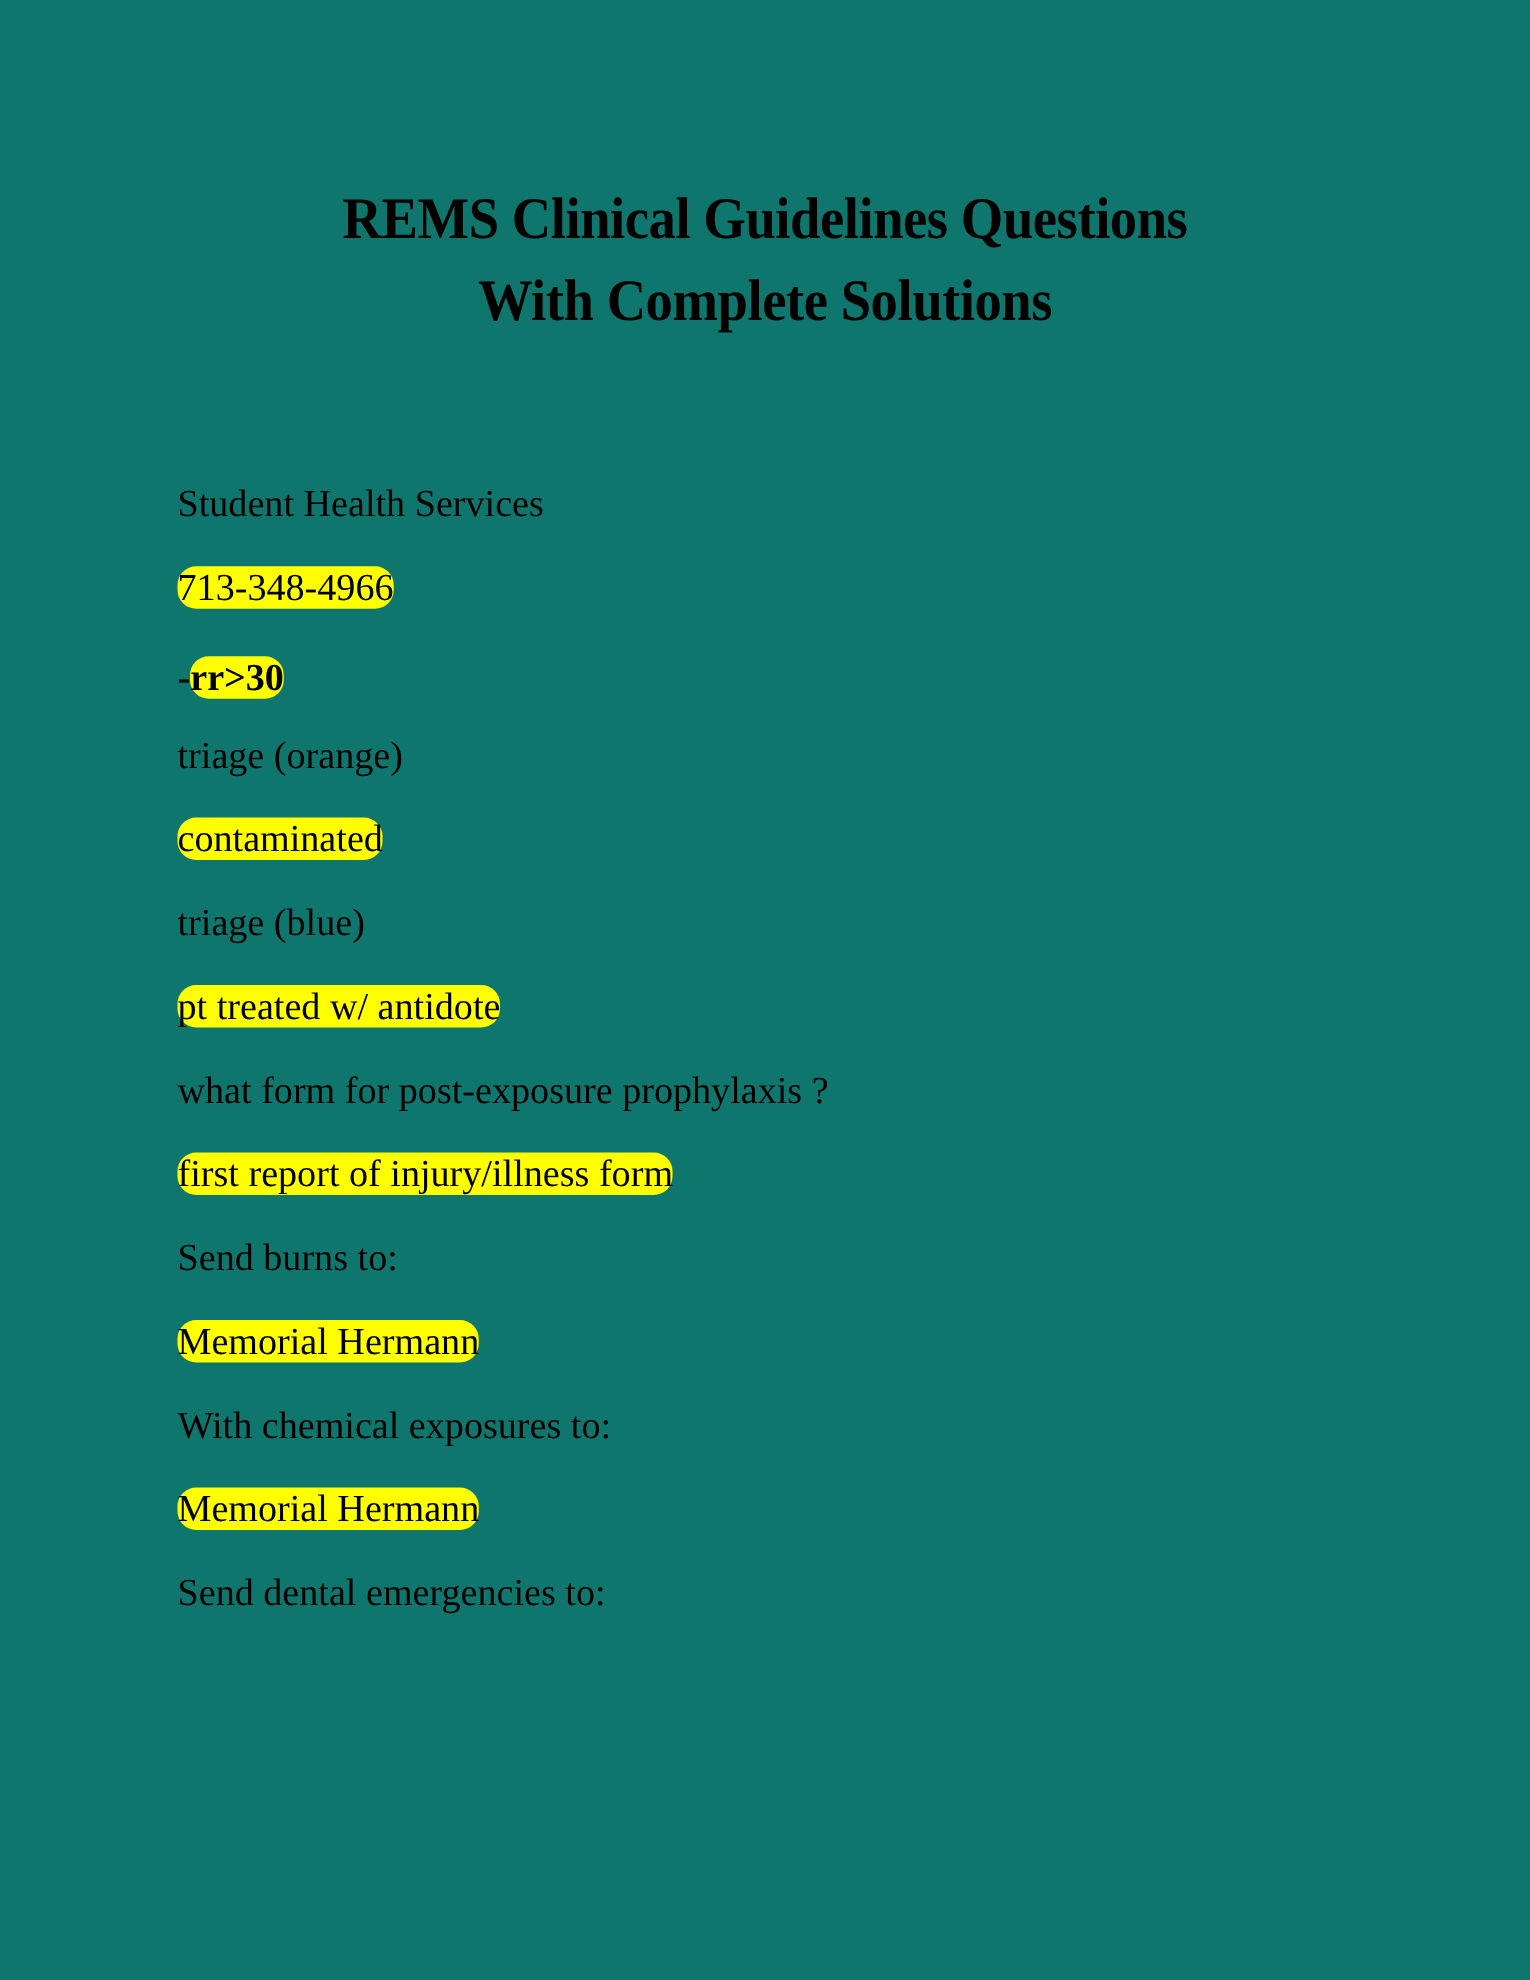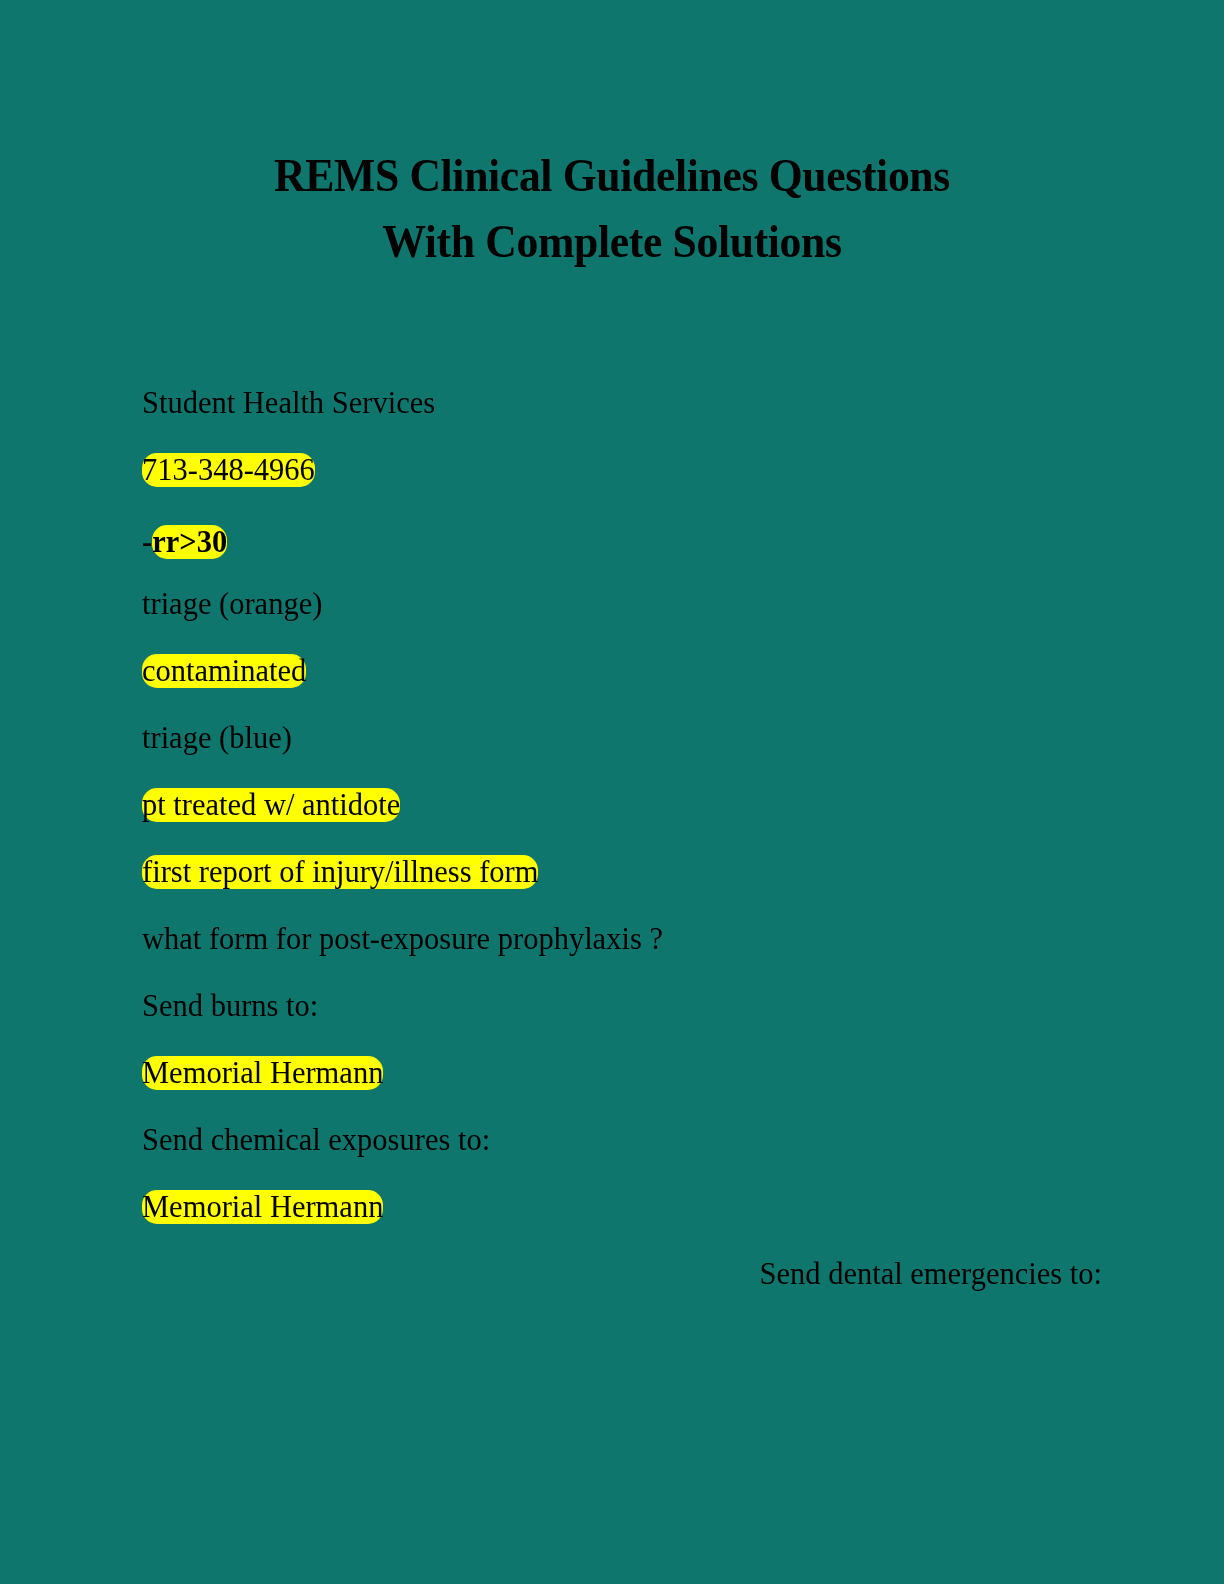--- a/index.html
+++ b/index.html
@@ -55,21 +55,21 @@
     width: 960px;
   }
 
   .para {
     margin: 0 0 0 0;
     font-size: 30.5px;
     line-height: 38px;
     white-space: nowrap;
     padding-bottom: 29px;
   }
-  .para:last-child { padding-bottom: 0; text-align: right; }
+  .para:last-child { padding-bottom: 0; }
 
   .para .ln {
     display: block;
     white-space: nowrap;
   }
 
   
   .para.tight {
     line-height: 48px;
     padding-bottom: 19px;
@@ -123,37 +123,37 @@
 
     <p class="para">
       <span class="plain">triage (blue)</span>
     </p>
 
     <p class="para">
       <mark class="hl">pt treated w/ antidote</mark>
     </p>
 
     <p class="para">
-      <mark class="hl">first report of injury/illness form</mark>
+      <span class="plain">what form for post-exposure prophylaxis ?</span>
     </p>
 
     <p class="para">
-      <span class="plain">what form for post-exposure prophylaxis ?</span>
+      <mark class="hl">first report of injury/illness form</mark>
     </p>
 
     <p class="para">
       <span class="plain">Send burns to:</span>
     </p>
 
     <p class="para">
       <mark class="hl">Memorial Hermann</mark>
     </p>
 
     <p class="para">
-      <span class="plain">Send chemical exposures to:</span>
+      <span class="plain">With chemical exposures to:</span>
     </p>
 
     <p class="para">
       <mark class="hl">Memorial Hermann</mark>
     </p>
 
     <p class="para">
       <span class="plain">Send dental emergencies to:</span>
     </p>
 

